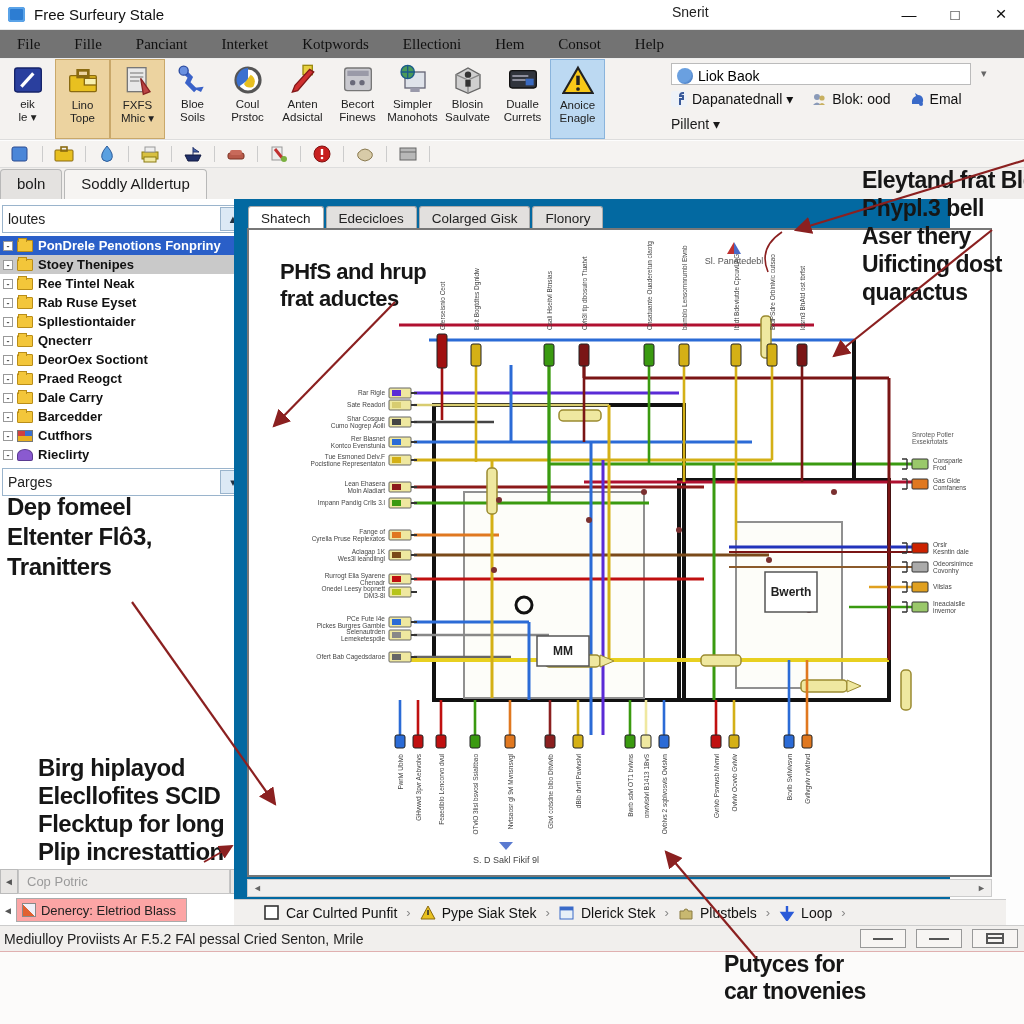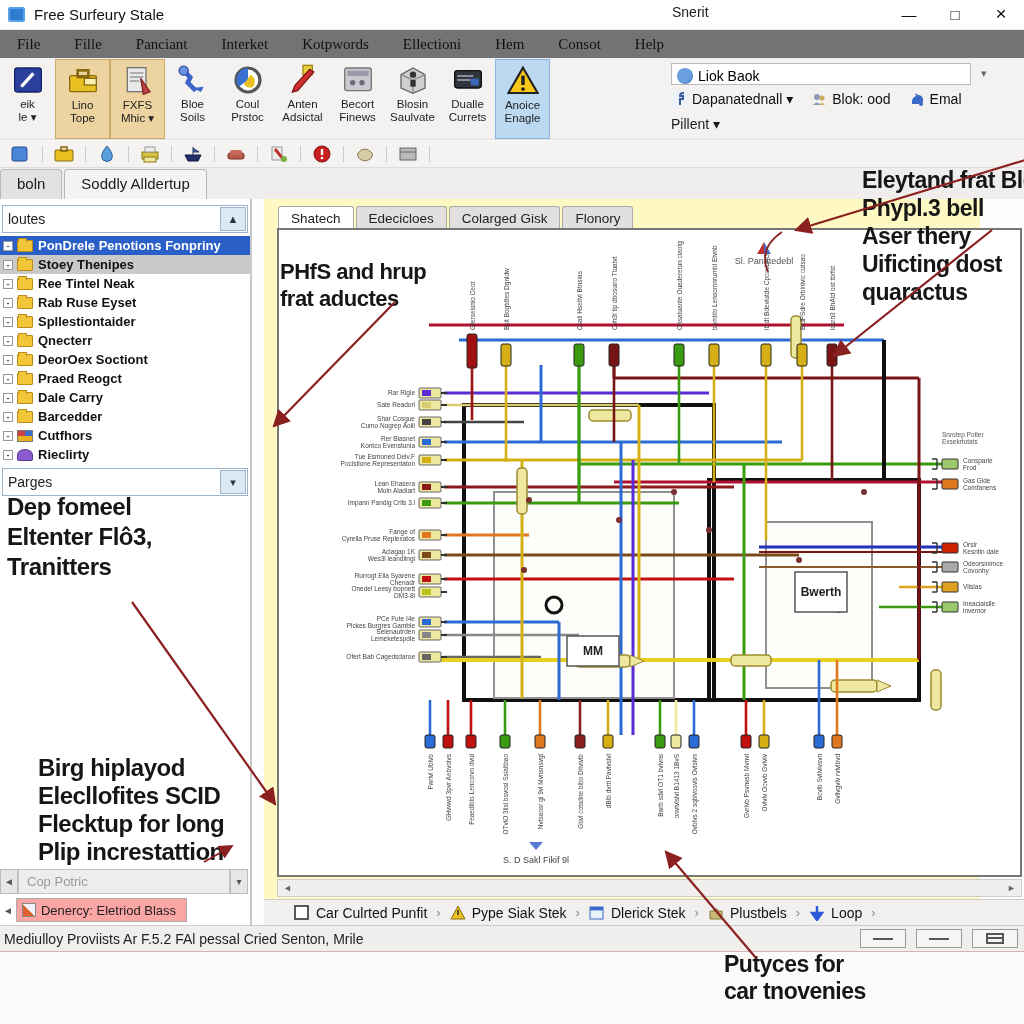--- a/index.html
+++ b/index.html
@@ -73,21 +73,21 @@
   #sb-scroll { position:absolute; left:0; top:669px; width:248px; height:27px; display:flex; align-items:center; }
   #sb-scroll .sc-arrow { width:18px; height:25px; background:#e8e6e4; border:1px solid #bbb;
     font-size:10px; display:flex; align-items:center; justify-content:center; color:#555; }
   #sb-scroll .sc-field { flex:1; height:25px; background:#efedeb; border:1px solid #c5c5c5;
     font-size:13px; color:#9a9a9a; display:flex; align-items:center; padding-left:8px; }
   #sb-btn { position:absolute; left:0; top:699px; display:flex; align-items:center; }
   #sb-btn .back { font-size:10px; color:#555; padding:0 3px; }
   #sb-btn .btn-body { display:flex; align-items:center; gap:5px; height:24px; padding:0 10px 0 5px;
     background:#fca5a5; border:1px solid #aaa; font-size:13px; color:#222; }
   
-  #diagram-panel { position:absolute; left:264px; top:199px; width:716px; height:726px; background:#fef9c3; }
+  #diagram-panel { position:absolute; left:234px; top:199px; width:716px; height:726px; background:#0369a1; }
   #diag-tabs { position:absolute; left:14px; top:7px; display:flex; align-items:flex-end; }
   .dtab { height:24px; padding:4px 12px 0 12px; font-size:13.5px; background:#e2e0de;
     border:1px solid #aaa; border-bottom:none; border-radius:3px 3px 0 0; margin-right:2px; color:#222; }
   .dtab.active { background:#fff; }
   #canvas-frame { position:absolute; left:13px; top:29px; width:745px; height:649px;
     background:#fff; border:2px solid #777; }
   #canvas-frame svg { position:absolute; left:0; top:0; }
   #hscroll { position:absolute; left:13px; top:680px; width:745px; height:18px; background:#f0efee;
     border:1px solid #ccc; display:flex; justify-content:space-between; align-items:center; }
   #hscroll span { font-size:9px; color:#666; padding:0 5px; }
@@ -222,20 +222,32 @@
             <rect x="2" y="3" width="20" height="17" rx="2" fill="#c9c9cf" stroke="#777"></rect>
             <rect x="4" y="5" width="16" height="4" fill="#9a9aa8"></rect>
             <circle cx="8" cy="14" r="2" fill="#6a6a7a"></circle>
             <circle cx="15" cy="14" r="2" fill="#6a6a7a"></circle>
           </svg>
         </span>
         <span>Becort</span>
         <span>Finews</span>
       </div>
 
+      <div class="tb-btn">
+        <span class="tb-ico">
+          <svg viewBox="0 0 24 24">
+            <rect x="6" y="6" width="15" height="12" fill="#dfe3ea" stroke="#667"></rect>
+            <rect x="10" y="18" width="7" height="3" fill="#99a"></rect>
+            <circle cx="8" cy="6" r="5" fill="#4a9a5a" stroke="#1a5a8a"></circle>
+            <path d="M3 6 h10 M8 1 v10" stroke="#1a5a8a"></path>
+          </svg>
+        </span>
+        <span>Simpler</span>
+        <span>Manohots</span>
+      </div>
 
       <div class="tb-btn">
         <span class="tb-ico">
           <svg viewBox="0 0 24 24">
             <path d="M3 8 L12 3 L21 8 L21 18 L12 22 L3 18 z" fill="#cfcfcf" stroke="#666"></path>
             <path d="M3 8 L12 12 L21 8 M12 12 V22" stroke="#888" fill="none"></path>
             <circle cx="12" cy="8" r="2.4" fill="#333"></circle>
             <path d="M10 12 h4 v5 h-4 z" fill="#333"></path>
           </svg>
         </span>

